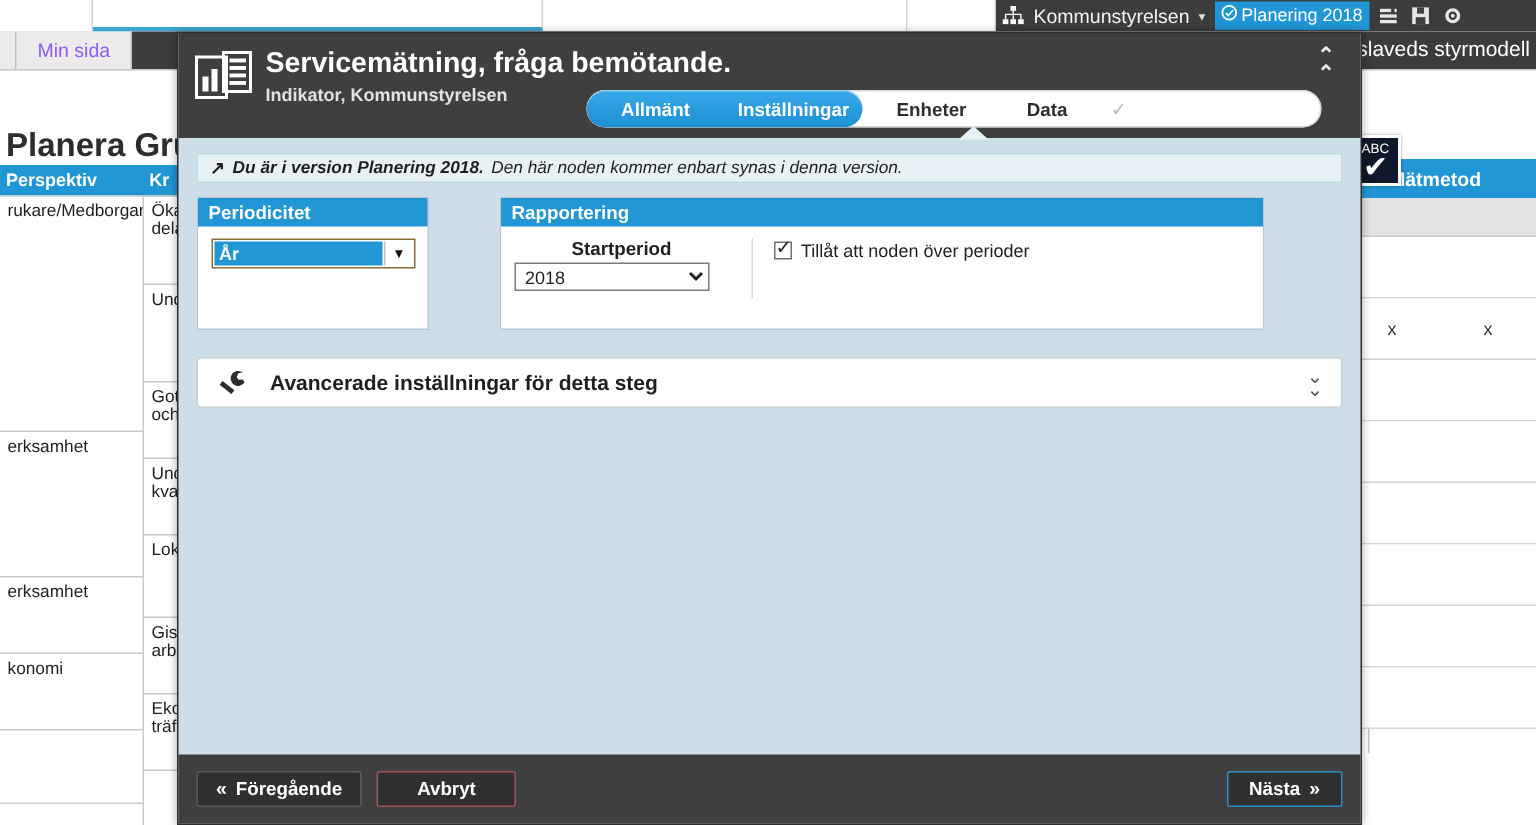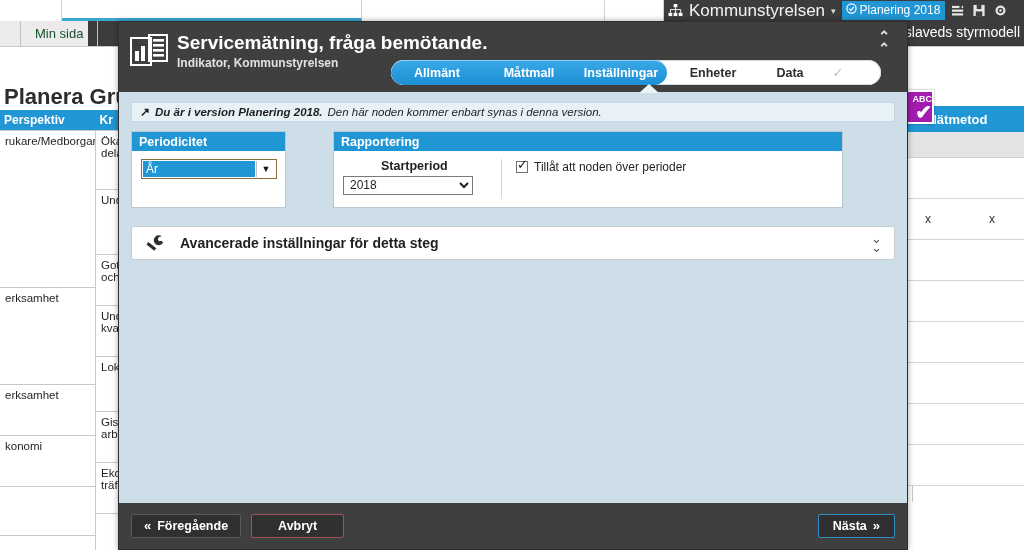--- a/index.html
+++ b/index.html
@@ -51,21 +51,21 @@
     width: 360px; height: 21px;
     background: #3c3c3c;
     display: flex;
     align-items: center;
     gap: 6px;
     padding: 0 4px;
     box-sizing: border-box;
     color: #ffffff;
     font-size: 12.5px;
   }
-  .org-name { color:#f2f2f2; font-size:17px; white-space:nowrap; }
+  .org-name { color:#f2f2f2; font-size:13px; white-space:nowrap; }
   .chev-sm { font-size: 9px; color:#dcdcdc; }
   .version-badge {
     background: #2196d4;
     color: #ffffff;
     font-size: 12px;
     padding: 2px 5px 3px 4px;
     white-space: nowrap;
     display: flex; align-items: center; gap: 3px;
     height: 19px;
     box-sizing: border-box;
@@ -108,26 +108,26 @@
     background: #eceaea;
     border-bottom: 1px solid #c8c8c8;
     box-sizing: border-box;
   }
   .nav-strip .dark-fill {
     position:absolute; left:88px; top:0; width:936px; height:25px;
     background:#3c3c3c;
   }
   .minsida {
     position: absolute;
-    left: 20px; top: 0;
+    left: 10px; top: 0;
     height: 25px;
     display: flex; align-items: center;
     padding: 0 14px;
     font-size: 13px;
-    color: #14532d;
+    color: #8b5cf6;
     border-right: 1px solid #c0c0c0;
     border-left: 1px solid #c0c0c0;
     box-sizing: border-box;
   }
   .styrmodell-text {
     position: absolute;
     right: 4px; top: 3px;
     font-size: 14px;
     color: #ffffff;
     white-space: nowrap;
@@ -246,27 +246,27 @@
     background: #ffffff;
     font-size: 12px;
     color: #333;
     display: flex; align-items: center; justify-content: space-around;
     box-sizing: border-box;
   }
   .abc-icon {
     position: absolute;
     left: 2px; top: 24px;
     width: 34px; height: 34px;
-    background: #a21caf;
+    background: #0f172a;
     border: 2px solid #ffffff;
     box-shadow: 0 0 2px rgba(0,0,0,.4);
     color: #ffffff;
     font-size: 9px;
-    font-weight: bold;
-    text-align: right;
+    font-weight: normal;
+    text-align: center;
     box-sizing: border-box;
     line-height: 10px;
     padding-top: 2px;
   }
   .abc-icon .chk { font-size: 20px; line-height: 16px; display: block; }
 
   
   .bg-vline {
     position: absolute;
     top: 92px; left: 912px;
@@ -410,21 +410,21 @@
     font-weight: bold;
     padding: 3px 7px 4px 7px;
     height: 19px;
     box-sizing: border-box;
   }
   .panel-bd {
     padding: 8px 8px 8px 9px;
     box-sizing: border-box;
   }
   .panel-period { width: 155px; }
-  .panel-period .panel-bd { height: 56px; }
+  .panel-period .panel-bd { height: 68px; font-weight: bold; }
   .panel-rapp { width: 510px; }
   .panel-rapp .panel-bd { height: 56px; display: flex; gap: 0; }
 
   .fld-label {
     font-size: 12.5px;
     font-weight: bold;
     color: #1f1f1f;
     margin-bottom: 2px;
     margin-left: 38px;
   }
@@ -726,21 +726,20 @@
       <div class="mh-title">Servicemätning, fråga bemötande.</div>
       <div class="mh-sub">Indikator, Kommunstyrelsen</div>
       <div class="mh-collapse">
         <div>⌃</div>
           <div>⌃</div>
       </div>
 
       <div class="tabbar">
         <div class="tabs-left">
           <div class="tab on">Allmänt</div>
-          <div class="tab on">Måttmall</div>
           <div class="tab on">Inställningar</div>
         </div>
         <div class="tab off">Enheter</div>
         <div class="tab off" style="width:62px">Data</div>
         <div class="tab-check">✓</div>
       </div>
       <div class="tab-pointer"></div>
     </div>
 
     <div class="modal-body">

